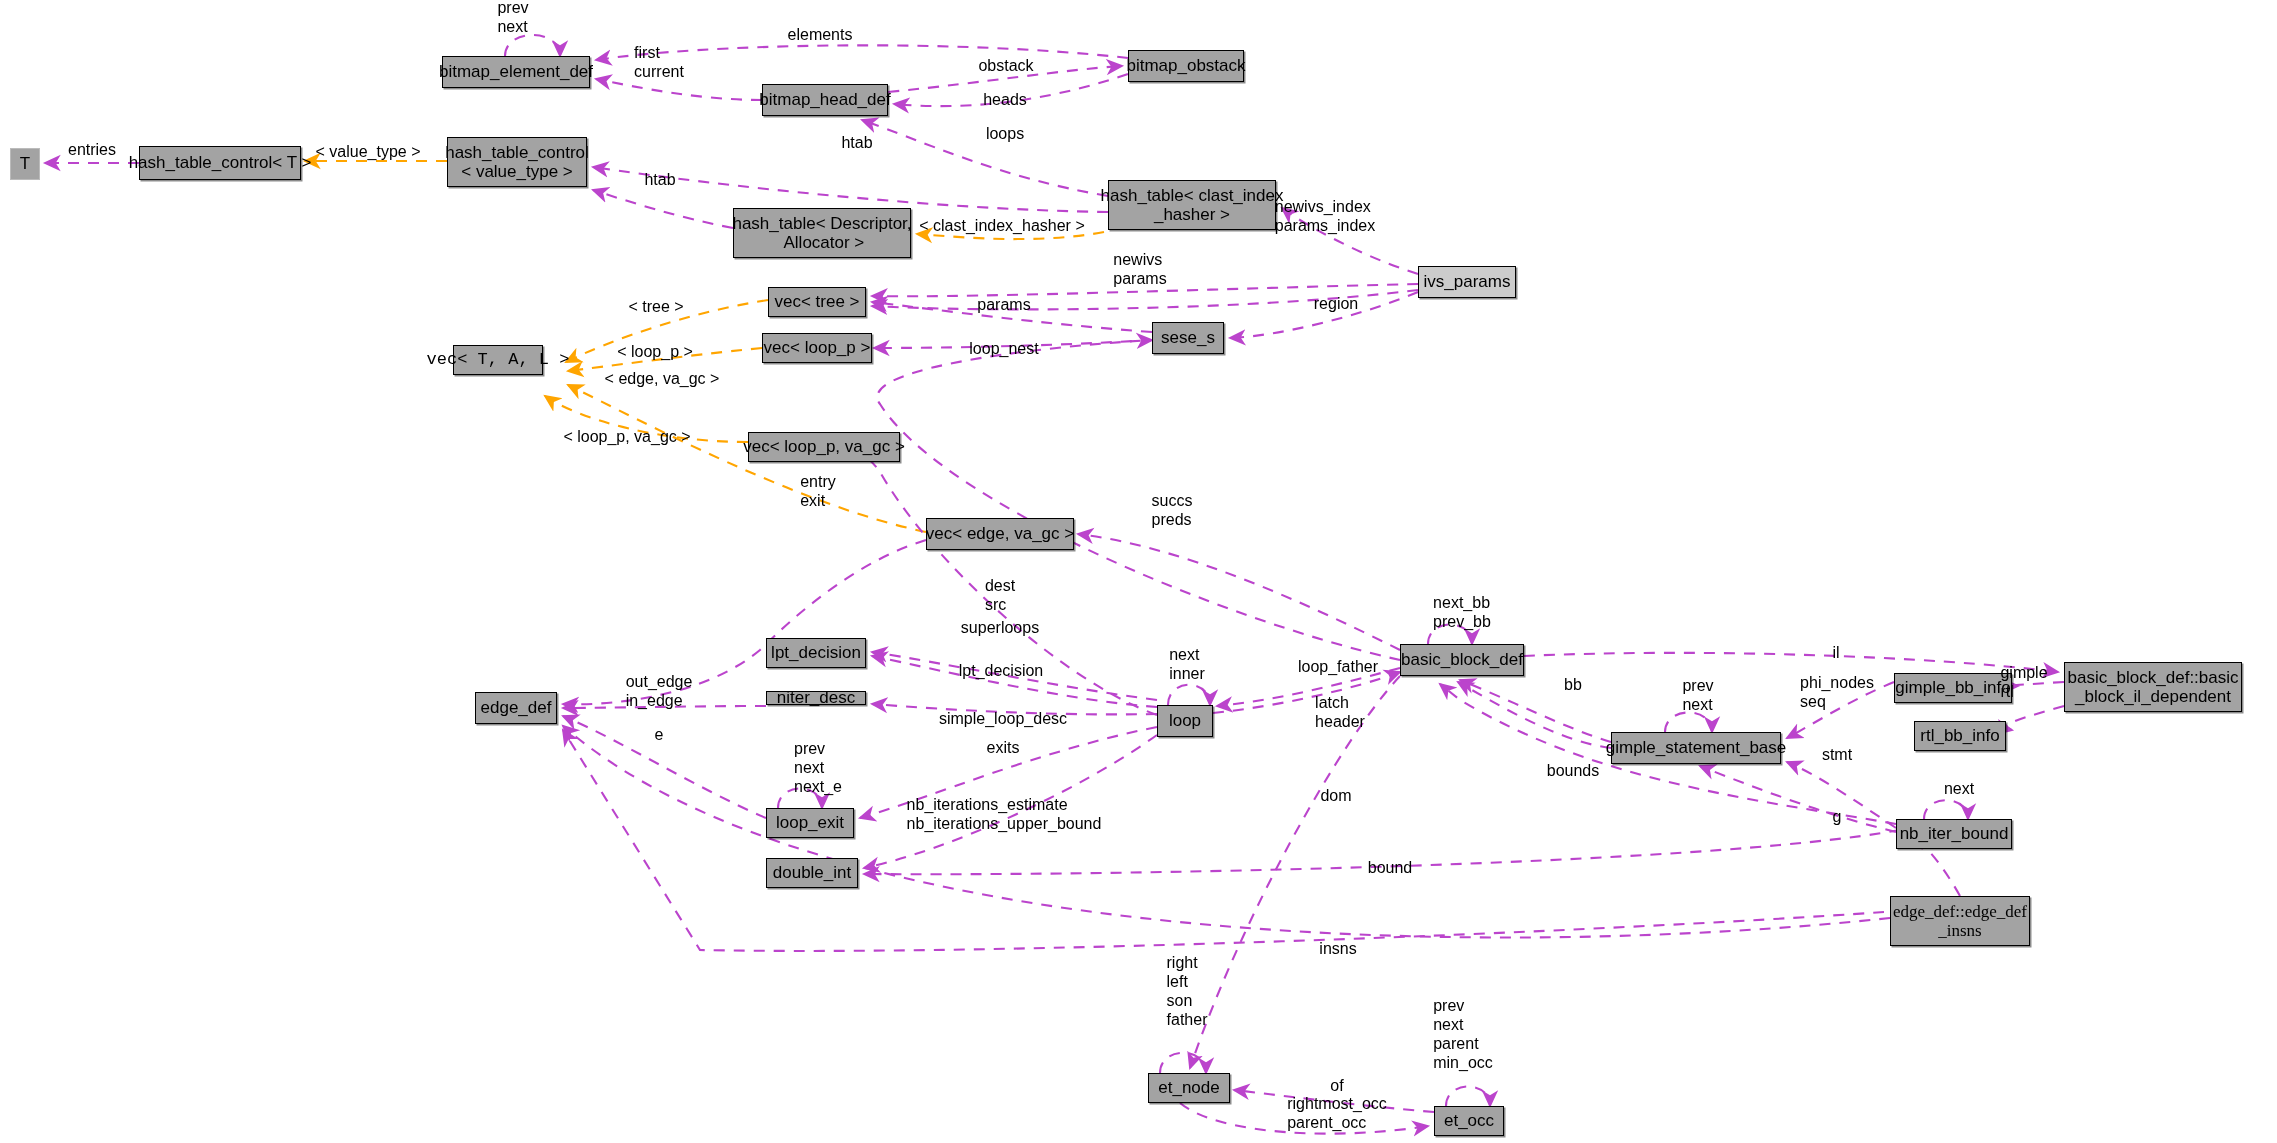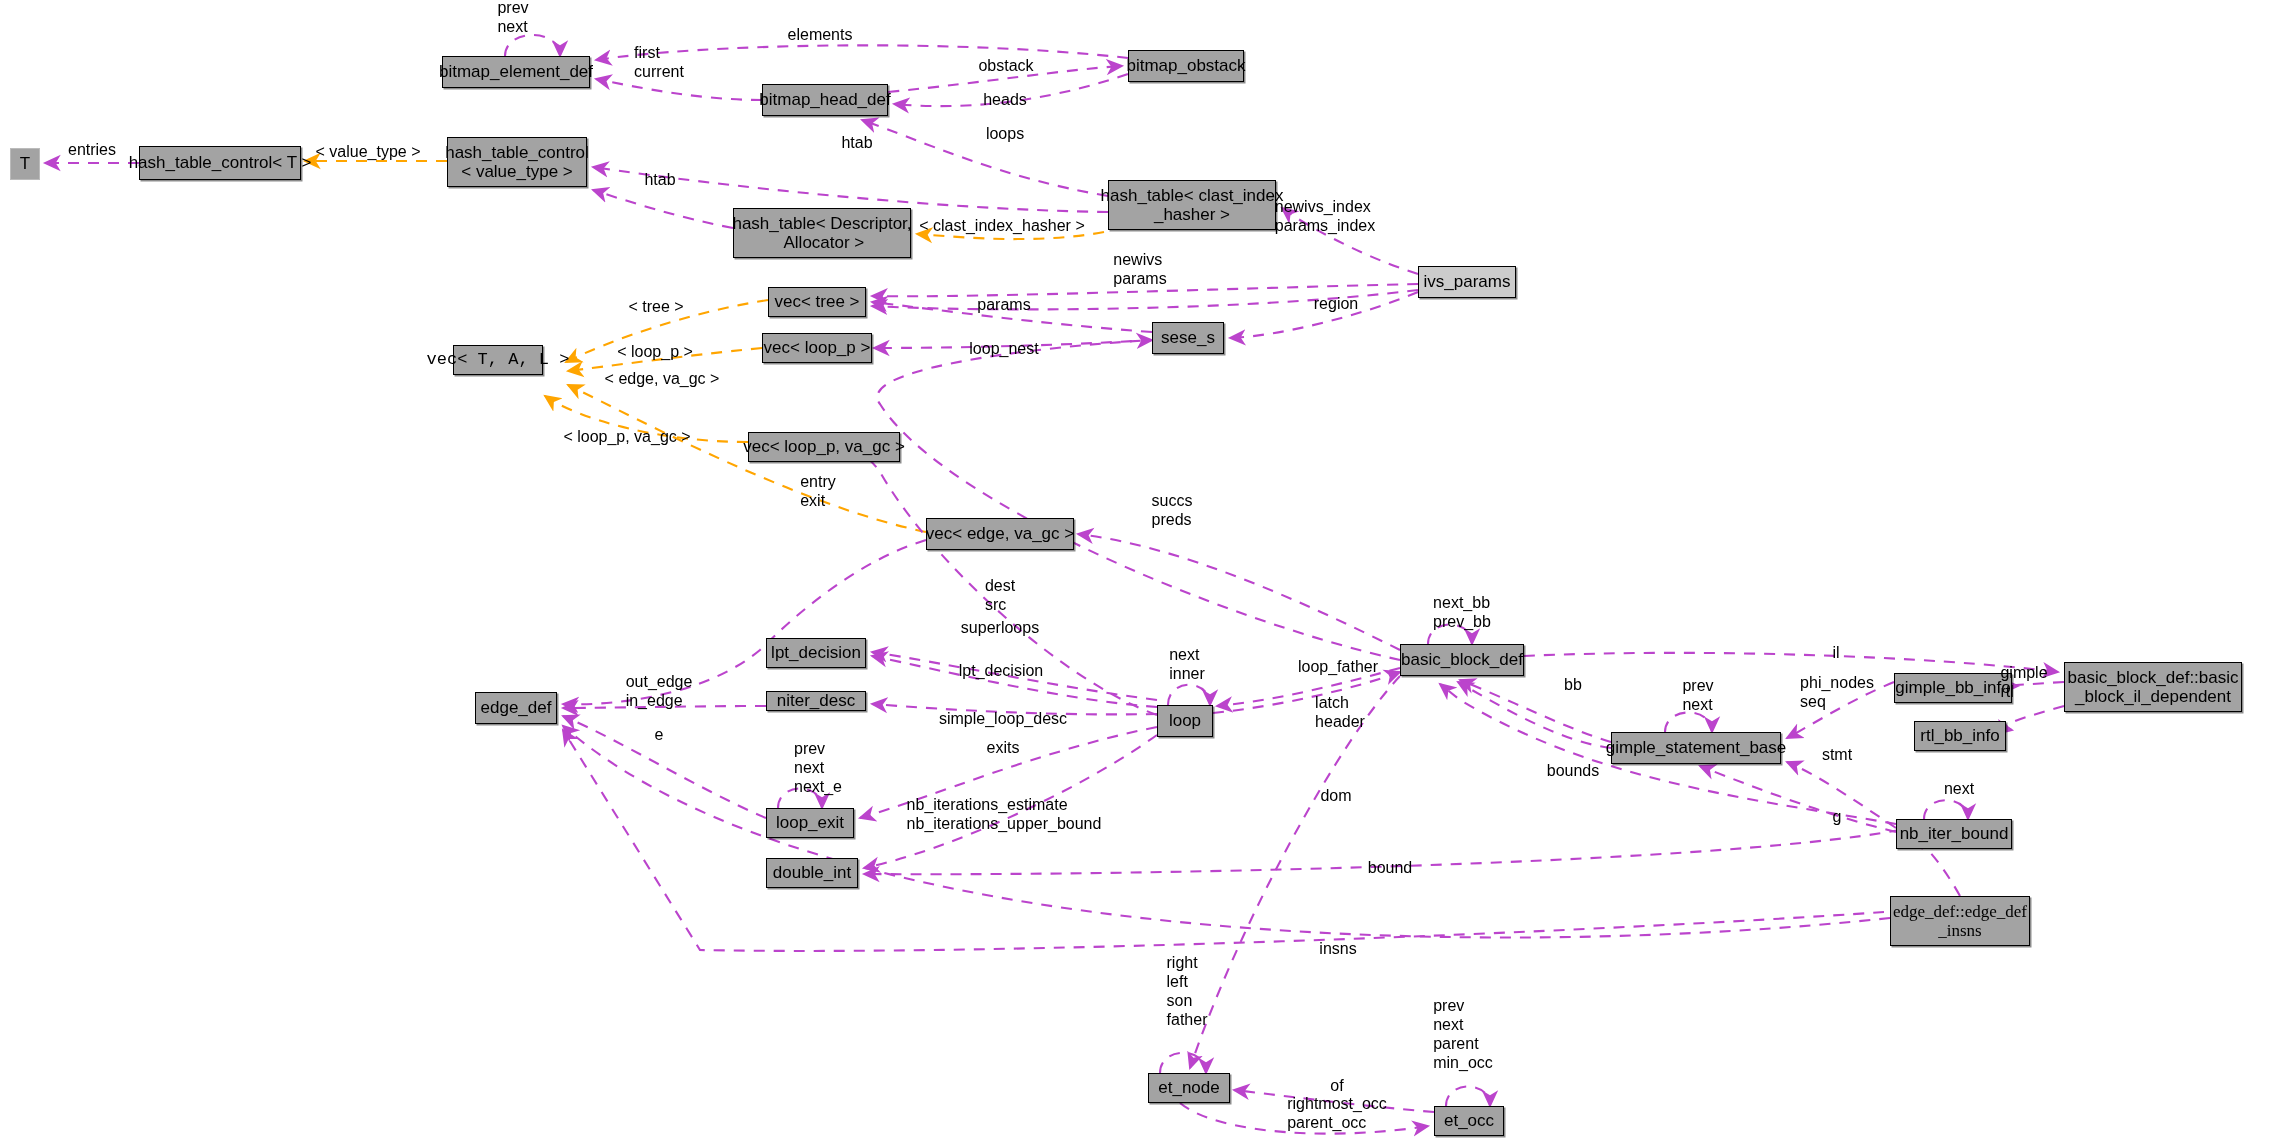--- a/index.html
+++ b/index.html
@@ -203,21 +203,21 @@
   <div class="node" style="left:1108px;top:180px;width:168px;height:50px;">hash_table&lt; clast_index
 _hasher &gt;</div>
   <div class="node highlight" style="left:1418px;top:266px;width:98px;height:32px;">ivs_params</div>
   <div class="node" style="left:768px;top:287px;width:98px;height:30px;">vec&lt; tree &gt;</div>
   <div class="node" style="left:762px;top:333px;width:110px;height:30px;">vec&lt; loop_p &gt;</div>
   <div class="node" style="left:1152px;top:322px;width:72px;height:32px;">sese_s</div>
   <div class="node" style="left:453px;top:345px;width:90px;height:30px;font-family:Liberation Mono, monospace;">vec&lt; T, A, L &gt;</div>
   <div class="node" style="left:748px;top:432px;width:152px;height:30px;">vec&lt; loop_p, va_gc &gt;</div>
   <div class="node" style="left:926px;top:518px;width:148px;height:32px;">vec&lt; edge, va_gc &gt;</div>
   <div class="node" style="left:766px;top:638px;width:100px;height:30px;">lpt_decision</div>
-  <div class="node" style="left:766px;top:691px;width:100px;height:20px;">niter_desc</div>
+  <div class="node" style="left:766px;top:691px;width:100px;height:14px;">niter_desc</div>
   <div class="node" style="left:1157px;top:705px;width:56px;height:32px;">loop</div>
   <div class="node" style="left:1400px;top:644px;width:124px;height:32px;">basic_block_def</div>
   <div class="node" style="left:475px;top:692px;width:82px;height:32px;">edge_def</div>
   <div class="node" style="left:766px;top:808px;width:88px;height:30px;">loop_exit</div>
   <div class="node" style="left:766px;top:858px;width:92px;height:30px;">double_int</div>
   <div class="node" style="left:1611px;top:732px;width:170px;height:32px;">gimple_statement_base</div>
   <div class="node" style="left:1894px;top:673px;width:118px;height:30px;">gimple_bb_info</div>
   <div class="node" style="left:1914px;top:721px;width:92px;height:30px;">rtl_bb_info</div>
   <div class="node" style="left:2064px;top:662px;width:178px;height:50px;">basic_block_def::basic
 _block_il_dependent</div>

